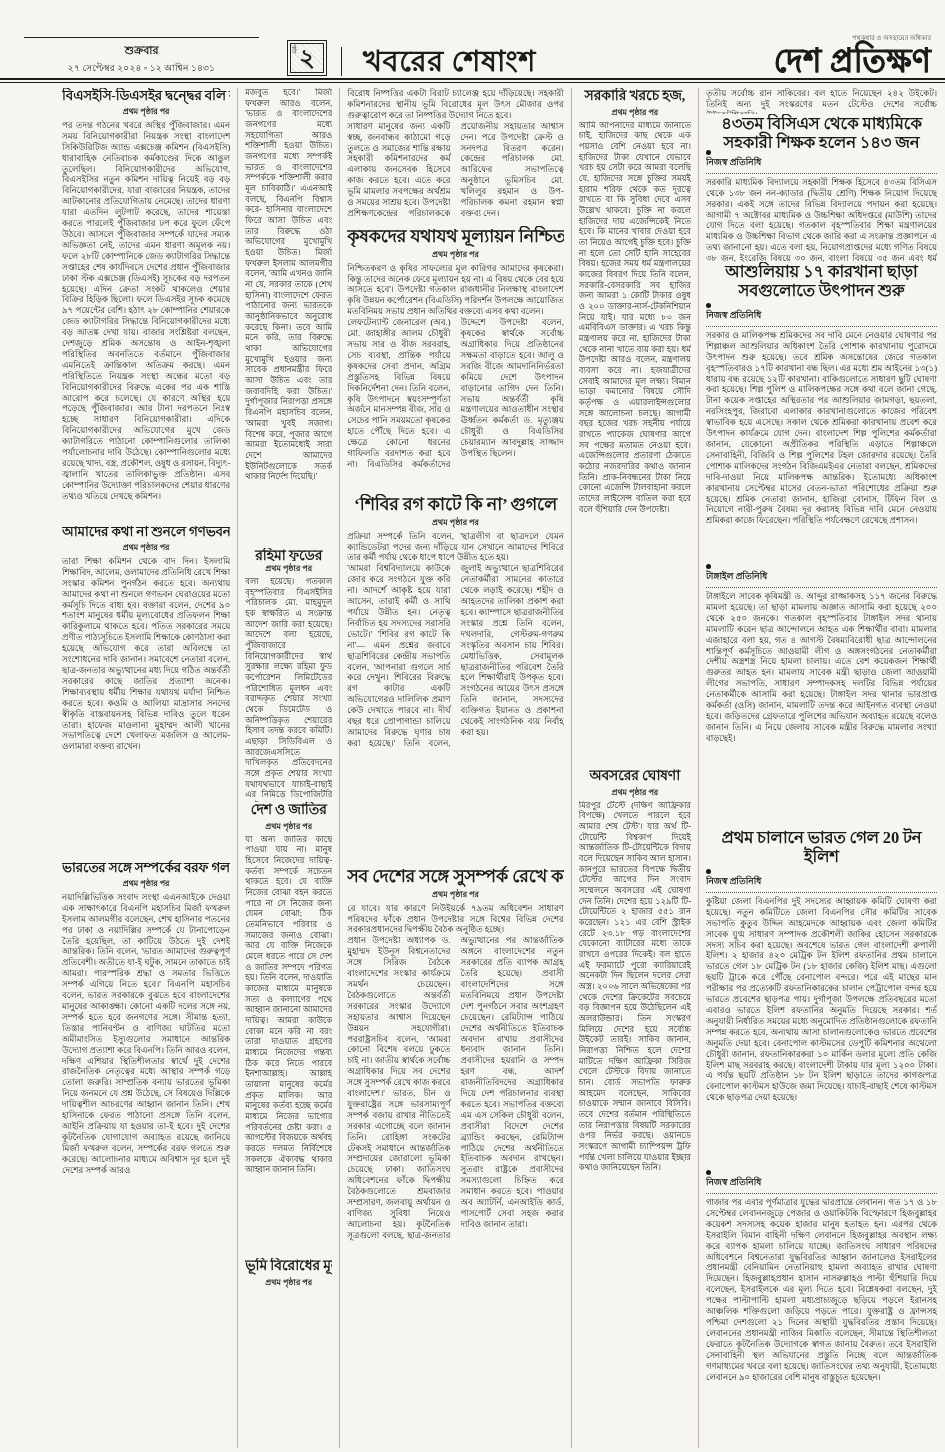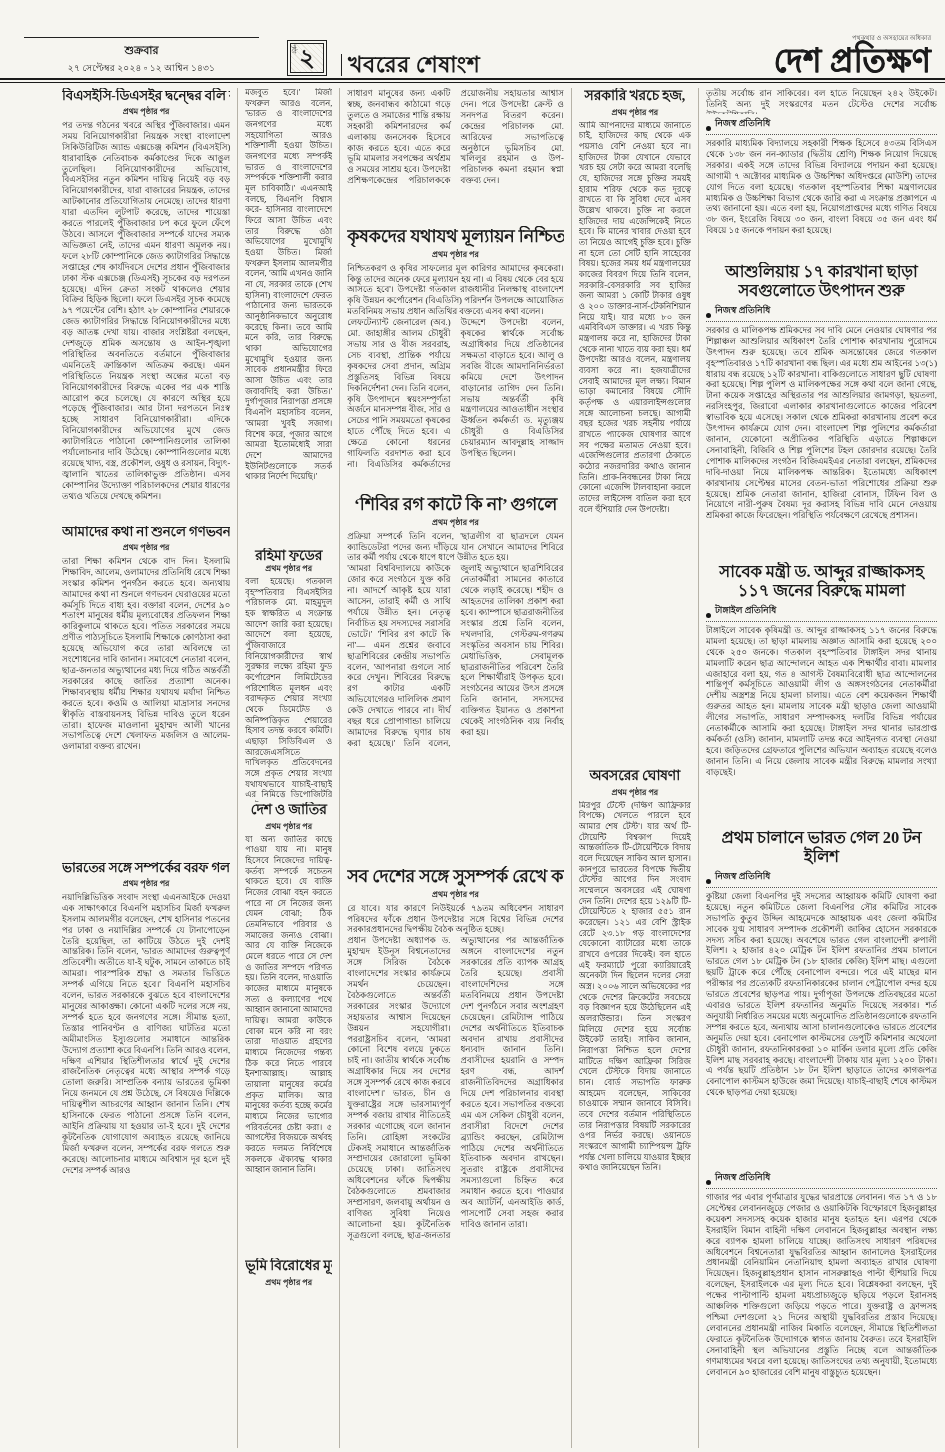--- a/index.html
+++ b/index.html
@@ -10,21 +10,21 @@
   
   .hdr { position:absolute; top:38px; left:10px; right:8px; height:38px; display:flex; align-items:flex-end; }
   .hdr-date { width:235px; text-align:center; border-top:1.5px solid #222; padding-top:4px; margin-left:14px; }
   .hdr-weekday { font-size:11px; font-weight:bold; }
   .hdr-dateline { font-size:9px; letter-spacing:.2px; }
   .page-badge { width:40px; height:36px; margin-left:28px; border:1.5px solid #222; box-shadow:inset 0 0 0 2px #f6f5f0, inset 0 0 0 3px #222;
     display:flex; align-items:center; justify-content:center; position:relative;
     background:repeating-linear-gradient(45deg,#f6f5f0 0 3px,#e7e4db 3px 4px); }
   .page-badge .pl { position:absolute; left:1px; top:3px; font-size:6px; writing-mode:vertical-rl; color:#333; }
   .page-badge .pn { font-size:24px; font-weight:bold; line-height:1; }
-  .sect-title { font-size:22px; font-weight:bold; margin-left:14px; padding-left:6px; border-left:1.5px solid #222; line-height:1; letter-spacing:.5px; }
+  .sect-title { font-size:29px; font-weight:bold; margin-left:14px; padding-left:21px; border-left:1.5px solid #222; line-height:1; letter-spacing:.5px; }
   .hdr-spacer { flex:1; }
   .masthead { text-align:right; padding-right:6px; }
   .masthead .tagline { font-size:6.5px; color:#444; margin-bottom:1px; }
   .masthead .brand { font-size:31px; font-weight:bold; line-height:1; letter-spacing:.5px; transform:scaleY(1.08); text-shadow:.6px 0 0 #111; }
   .rule-double { position:absolute; top:78px; left:0; right:0; height:5px; border-top:2.5px solid #1b1b1b; border-bottom:1px solid #1b1b1b; }
 
   
   .cols { position:absolute; top:88px; left:62px; right:8px; height:1360px; display:flex; overflow:hidden; }
   .vrule { width:1px; background:#b7b3a8; margin:0 7px; }
   .col { display:flex; flex-direction:column; overflow:hidden; }
@@ -32,21 +32,21 @@
 
   .art { display:flex; flex-direction:column; overflow:hidden; flex-shrink:0; }
   .art.grow { flex:1 1 auto; }
   .hl { font-weight:bold; text-align:center; line-height:1.18; letter-spacing:-.2px; overflow:hidden; }
   .hl-1 { font-size:13.5px; white-space:nowrap; }          
   .hl-2 { font-size:14px; white-space:nowrap; }            
   .hl-3 { font-size:17.5px; white-space:nowrap; }          
   .hl-4 { font-size:14px; white-space:nowrap; }            
   .hl-5 { font-size:16.5px; }                              
   .sub { font-size:8px; font-weight:bold; text-align:center; margin:1px 0 2px; }
-  .byline { display:flex; align-items:flex-end; font-size:9px; font-weight:bold; margin:2px 0 1px; }
+  .byline { display:flex; align-items:flex-start; font-size:9px; font-weight:bold; margin:2px 0 1px;flex-direction:column; }
   .byline .dot { width:5px; height:5px; border-radius:50%; background:#141414; margin-right:4px; flex-shrink:0; }
   .dotrule { border-top:1.5px dotted #555; margin:2px 0 3px; }
   .bd { flex:1 1 auto; font-size:8.6px; line-height:1.27; text-align:justify; overflow:hidden; word-break:break-word; }
   .c2 .bd, .c4 .bd { font-size:8.4px; }
   .lead { font-size:8.6px; line-height:1.27; text-align:justify; overflow:hidden; flex-shrink:0; }
   .cols2 { column-count:2; column-gap:10px; }
 </style>
 </head>
 <body>
 
@@ -109,20 +109,21 @@
       <article class="art grow">
         <h2 class="hl hl-2">ভূমি বিরোধের মূল</h2>
         <div class="sub">প্রথম পৃষ্ঠার পর</div>
       </article>
     </section>
 
     <div class="vrule"></div>
 
     <section class="col c3">
       <article class="art" style="height:138px">
+        <div class="lead">বিরোধ নিষ্পত্তির একটা বিরাট চ্যালেঞ্জ হয়ে দাঁড়িয়েছে। সহকারী কমিশনারদের স্থানীয় ভূমি বিরোধের মূল উৎস মৌজার ওপর গুরুত্বারোপ করে তা নিষ্পত্তির উদ্যোগ নিতে হবে।</div>
         <div class="bd cols2">সাধারণ মানুষের জন্য একটি স্বচ্ছ, জনবান্ধব কাঠামো গড়ে তুলতে ও সমাজের শান্তি রক্ষায় সহকারী কমিশনারদের কর্ম এলাকায় জনসেবক হিসেবে কাজ করতে হবে। এতে করে ভূমি মামলার সবপক্ষের অর্থশ্রম ও সময়ের সাশ্রয় হবে। উপদেষ্টা প্রশিক্ষণকেন্দ্রের পরিচালককে প্রয়োজনীয় সহায়তার আশ্বাস দেন। পরে উপদেষ্টা ক্রেস্ট ও সনদপত্র বিতরণ করেন। কেন্দ্রের পরিচালক মো. আরিফের সভাপতিত্বে অনুষ্ঠানে ভূমিসচিব মো. খলিলুর রহমান ও উপ-পরিচালক কমনা রহমান স্বপ্না বক্তব্য দেন।</div>
       </article>
       <article class="art" style="height:268px">
         <h2 class="hl hl-3">কৃষকদের যথাযথ মূল্যায়ন নিশ্চিত</h2>
         <div class="sub">প্রথম পৃষ্ঠার পর</div>
         <div class="lead">নিশ্চিতকরণ ও কৃষির সাফল্যের মূল কারিগর আমাদের কৃষকেরা। কিন্তু তাদের অনেক ফেরে মূল্যায়ন হয় না। এ বিষয় থেকে বের হয়ে আসতে হবে'। উপদেষ্টা গতকাল রাজধানীর নিলক্ষাস্থ বাংলাদেশ কৃষি উন্নয়ন কর্পোরেশন (বিএডিসি) পরিদর্শন উপলক্ষে আয়োজিত মতবিনিময় সভায় প্রধান অতিথির বক্তব্যে এসব কথা বলেন।</div>
         <div class="bd cols2">লেফটেন্যান্ট জেনারেল (অব.) মো. জাহাঙ্গীর আলম চৌধুরী সভায় সার ও বীজ সরবরাহ, সেচ ব্যবস্থা, প্রান্তিক পর্যায়ে কৃষকদের সেবা প্রদান, অগ্রিম প্রস্তুতিসহ বিভিন্ন বিষয়ে দিকনির্দেশনা দেন। তিনি বলেন, কৃষি উৎপাদনে স্বয়ংসম্পূর্ণতা অর্জনে মানসম্পন্ন বীজ, সার ও সেচের পানি সময়মতো কৃষকের হাতে পৌঁছে দিতে হবে। এ ক্ষেত্রে কোনো ধরনের গাফিলতি বরদাশত করা হবে না। বিএডিসির কর্মকর্তাদের উদ্দেশে উপদেষ্টা বলেন, কৃষকের স্বার্থকে সর্বোচ্চ অগ্রাধিকার দিয়ে প্রতিষ্ঠানের সক্ষমতা বাড়াতে হবে। আলু ও সবজি বীজে আমদানিনির্ভরতা কমিয়ে দেশে উৎপাদন বাড়ানোর তাগিদ দেন তিনি। সভায় অন্তর্বর্তী কৃষি মন্ত্রণালয়ের আওতাধীন সংস্থার ঊর্ধ্বতন কর্মকর্তা ড. মৃত্যুঞ্জয় চৌধুরী ও বিএডিসির চেয়ারম্যান আবদুল্লাহ সাজ্জাদ উপস্থিত ছিলেন।</div>
       </article>
       <article class="art" style="height:372px">
         <h2 class="hl hl-3">‘শিবির রগ কাটে কি না’ গুগলে</h2>
@@ -153,38 +154,38 @@
       </article>
     </section>
 
     <div class="vrule"></div>
 
     <section class="col c5">
       <article class="art" style="height:26px">
         <div class="bd">তৃতীয় সর্বোচ্চ রান সাকিবের। বল হাতে নিয়েছেন ২৪২ উইকেট। তিনিই অন্য দুই সংস্করণের মতন টেস্টেও দেশের সর্বোচ্চ উইকেটশিকারি।</div>
       </article>
       <article class="art" style="height:148px">
+        <h2 class="hl hl-5">৪৩তম বিসিএস থেকে মাধ্যমিকে সহকারী শিক্ষক হলেন ১৪৩ জন</h2>
         <div class="byline">
             <span class="dot"></span>
             <span>নিজস্ব প্রতিনিধি</span>
           </div>
         <div class="dotrule"></div>
         <div class="bd">সরকারি মাধ্যমিক বিদ্যালয়ে সহকারী শিক্ষক হিসেবে ৪৩তম বিসিএস থেকে ১৩৮ জন নন-ক্যাডার (দ্বিতীয় শ্রেণি) শিক্ষক নিয়োগ দিয়েছে সরকার। একই সঙ্গে তাদের বিভিন্ন বিদ্যালয়ে পদায়ন করা হয়েছে। আগামী ৭ অক্টোবর মাধ্যমিক ও উচ্চশিক্ষা অধিদপ্তরে (মাউশি) তাদের যোগ দিতে বলা হয়েছে। গতকাল বৃহস্পতিবার শিক্ষা মন্ত্রণালয়ের মাধ্যমিক ও উচ্চশিক্ষা বিভাগ থেকে জারি করা এ সংক্রান্ত প্রজ্ঞাপনে এ তথ্য জানানো হয়। এতে বলা হয়, নিয়োগপ্রাপ্তদের মধ্যে গণিত বিষয়ে ৩৮ জন, ইংরেজি বিষয়ে ৩০ জন, বাংলা বিষয়ে ৩৫ জন এবং ধর্ম বিষয়ে ১৫ জনকে পদায়ন করা হয়েছে।</div>
       </article>
       <article class="art" style="height:300px">
         <h2 class="hl hl-5">আশুলিয়ায় ১৭ কারখানা ছাড়া সবগুলোতে উৎপাদন শুরু</h2>
         <div class="byline">
             <span class="dot"></span>
             <span>নিজস্ব প্রতিনিধি</span>
           </div>
         <div class="dotrule"></div>
         <div class="bd">সরকার ও মালিকপক্ষ শ্রমিকদের সব দাবি মেনে নেওয়ার ঘোষণার পর শিল্পাঞ্চল আশুলিয়ার অধিকাংশ তৈরি পোশাক কারখানায় পুরোদমে উৎপাদন শুরু হয়েছে। তবে শ্রমিক অসন্তোষের জেরে গতকাল বৃহস্পতিবারও ১৭টি কারখানা বন্ধ ছিল। এর মধ্যে শ্রম আইনের ১৩(১) ধারায় বন্ধ রয়েছে ১২টি কারখানা। বাকিগুলোতে সাধারণ ছুটি ঘোষণা করা হয়েছে। শিল্প পুলিশ ও মালিকপক্ষের সঙ্গে কথা বলে জানা গেছে, টানা কয়েক সপ্তাহের অস্থিরতার পর আশুলিয়ার জামগড়া, ছয়তলা, নরসিংহপুর, জিরাবো এলাকার কারখানাগুলোতে কাজের পরিবেশ স্বাভাবিক হয়ে এসেছে। সকাল থেকে শ্রমিকরা কারখানায় প্রবেশ করে উৎপাদন কার্যক্রমে যোগ দেন। বাংলাদেশ শিল্প পুলিশের কর্মকর্তারা জানান, যেকোনো অপ্রীতিকর পরিস্থিতি এড়াতে শিল্পাঞ্চলে সেনাবাহিনী, বিজিবি ও শিল্প পুলিশের টহল জোরদার রয়েছে। তৈরি পোশাক মালিকদের সংগঠন বিজিএমইএর নেতারা বলছেন, শ্রমিকদের দাবি-দাওয়া নিয়ে মালিকপক্ষ আন্তরিক। ইতোমধ্যে অধিকাংশ কারখানায় সেপ্টেম্বর মাসের বেতন-ভাতা পরিশোধের প্রক্রিয়া শুরু হয়েছে। শ্রমিক নেতারা জানান, হাজিরা বোনাস, টিফিন বিল ও নিয়োগে নারী-পুরুষ বৈষম্য দূর করাসহ বিভিন্ন দাবি মেনে নেওয়ায় শ্রমিকরা কাজে ফিরেছেন। পরিস্থিতি পর্যবেক্ষণে রেখেছে প্রশাসন।</div>
       </article>
       <article class="art" style="height:266px">
-        <h2 class="hl hl-5">সাবেক মন্ত্রী ড. আব্দুর রাজ্জাকসহ ১১৭ জনের বিরুদ্ধে মামলা</h2>
         <div class="byline">
             <span class="dot"></span>
             <span>টাঙ্গাইল প্রতিনিধি</span>
           </div>
         <div class="dotrule"></div>
         <div class="bd">টাঙ্গাইলে সাবেক কৃষিমন্ত্রী ড. আব্দুর রাজ্জাকসহ ১১৭ জনের বিরুদ্ধে মামলা হয়েছে। তা ছাড়া মামলায় অজ্ঞাত আসামি করা হয়েছে ২০০ থেকে ২৫০ জনকে। গতকাল বৃহস্পতিবার টাঙ্গাইল সদর থানায় মামলাটি করেন ছাত্র আন্দোলনে আহত এক শিক্ষার্থীর বাবা। মামলার এজাহারে বলা হয়, গত ৪ আগস্ট বৈষম্যবিরোধী ছাত্র আন্দোলনের শান্তিপূর্ণ কর্মসূচিতে আওয়ামী লীগ ও অঙ্গসংগঠনের নেতাকর্মীরা দেশীয় অস্ত্রশস্ত্র নিয়ে হামলা চালায়। এতে বেশ কয়েকজন শিক্ষার্থী গুরুতর আহত হন। মামলায় সাবেক মন্ত্রী ছাড়াও জেলা আওয়ামী লীগের সভাপতি, সাধারণ সম্পাদকসহ দলটির বিভিন্ন পর্যায়ের নেতাকর্মীকে আসামি করা হয়েছে। টাঙ্গাইল সদর থানার ভারপ্রাপ্ত কর্মকর্তা (ওসি) জানান, মামলাটি তদন্ত করে আইনগত ব্যবস্থা নেওয়া হবে। জড়িতদের গ্রেফতারে পুলিশের অভিযান অব্যাহত রয়েছে বলেও জানান তিনি। এ নিয়ে জেলায় সাবেক মন্ত্রীর বিরুদ্ধে মামলার সংখ্যা বাড়ছেই।</div>
       </article>
       <article class="art" style="height:340px">
         <h2 class="hl hl-5">প্রথম চালানে ভারত গেল 20 টন ইলিশ</h2>
         <div class="byline">

